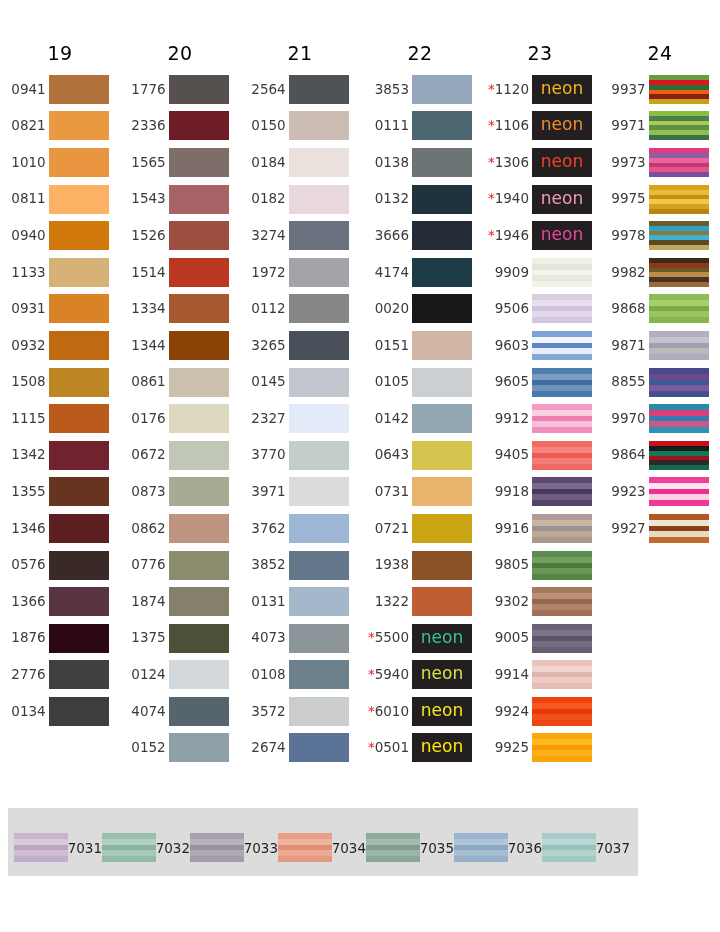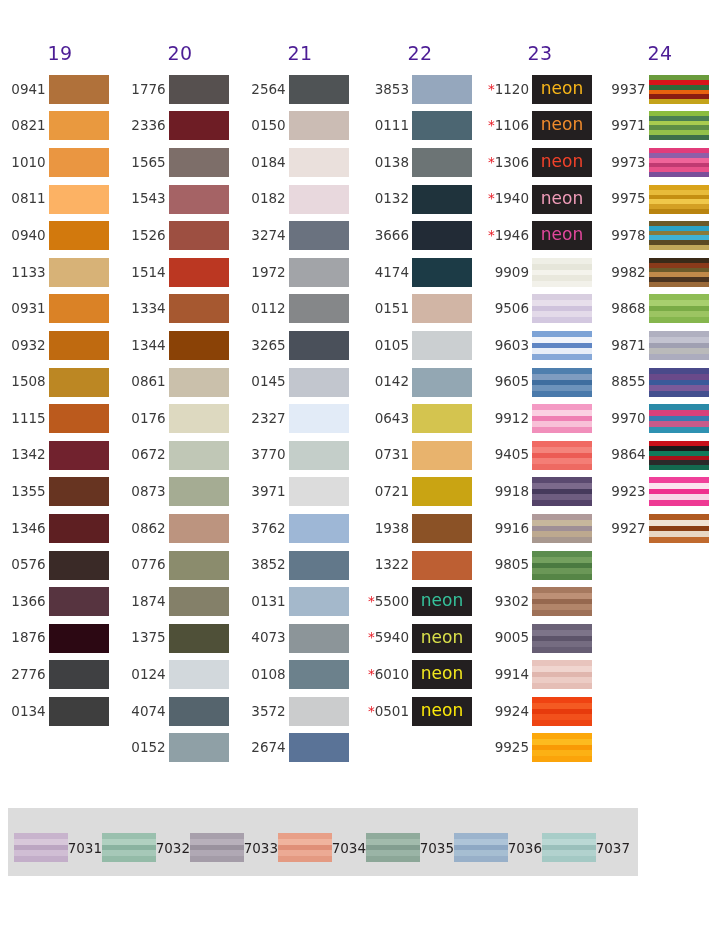--- a/index.html
+++ b/index.html
@@ -14,21 +14,21 @@
   
   .columns{
     position:absolute;left:0;top:44px;width:720px;
     display:flex;
   }
   .column{
     width:120px;
     display:flex;flex-direction:column;align-items:center;
   }
   .col-header{
-    font-size:19px;color:#4c1d95;line-height:1;
+    font-size:19px;color:#000000;line-height:1;
     margin-bottom:8px;font-weight:400;letter-spacing:0.5px;
   }
   .swatch-list{display:block;}
 
   .row{
     display:flex;align-items:center;justify-content:flex-end;
     height:36.6px;
   }
   .row-label{
     font-size:13.5px;color:#3a3a3a;
@@ -338,20 +338,24 @@
           </div>
           <div class="row">
             <div class="row-label"><span>3666</span></div>
             <div class="swatch" style="background: rgb(34, 43, 54);"></div>
           </div>
           <div class="row">
             <div class="row-label"><span>4174</span></div>
             <div class="swatch" style="background: rgb(28, 59, 70);"></div>
           </div>
           <div class="row">
+            <div class="row-label"><span>0020</span></div>
+            <div class="swatch" style="background: rgb(26, 23, 24);"></div>
+          </div>
+          <div class="row">
             <div class="row-label"><span>0151</span></div>
             <div class="swatch" style="background: rgb(209, 181, 165);"></div>
           </div>
           <div class="row">
             <div class="row-label"><span>0105</span></div>
             <div class="swatch" style="background: rgb(203, 207, 209);"></div>
           </div>
           <div class="row">
             <div class="row-label"><span>0142</span></div>
             <div class="swatch" style="background: rgb(147, 167, 179);"></div>

